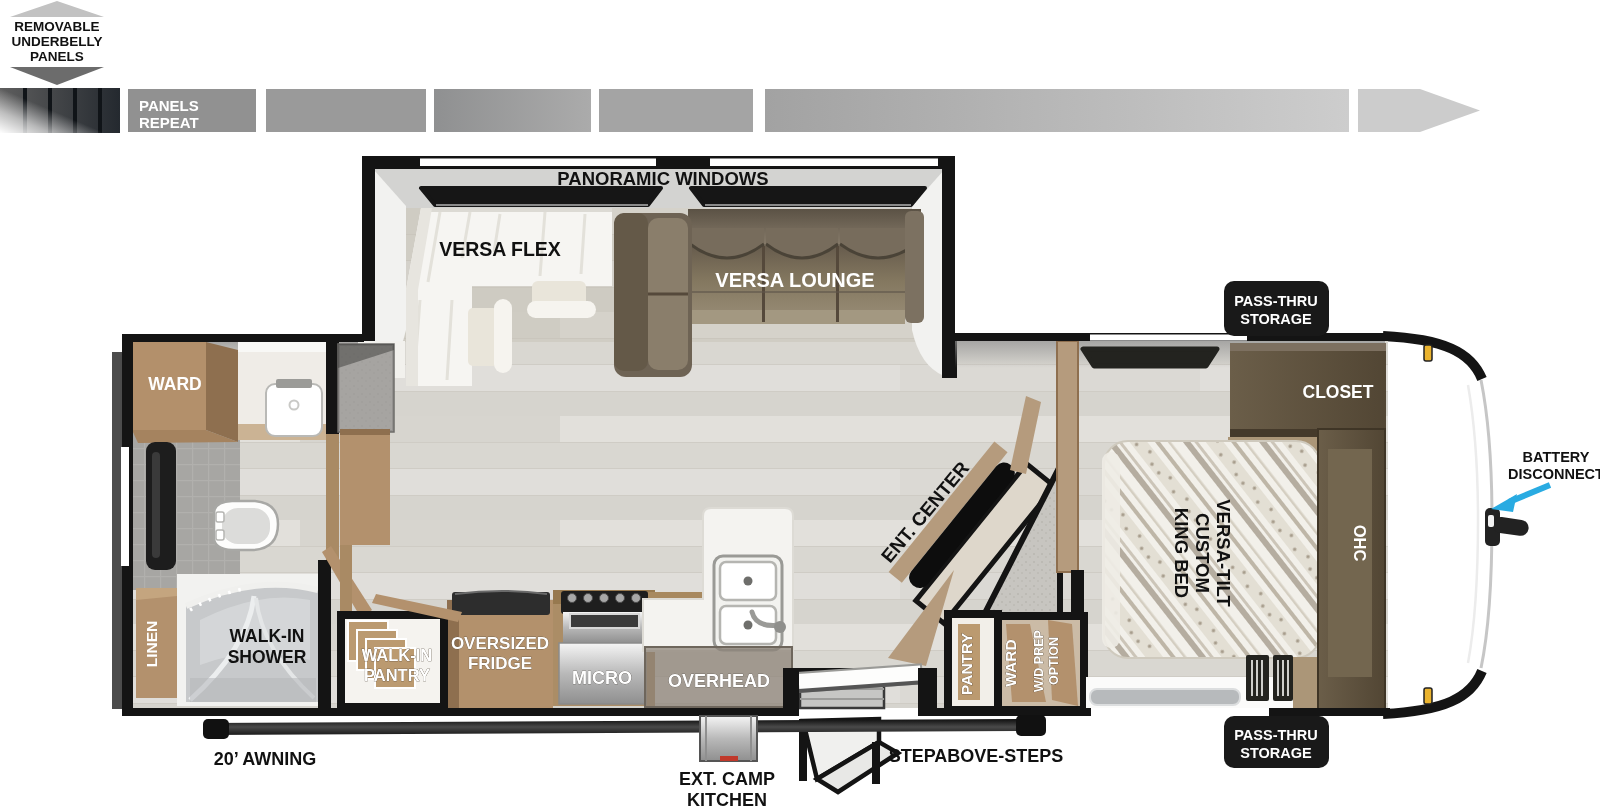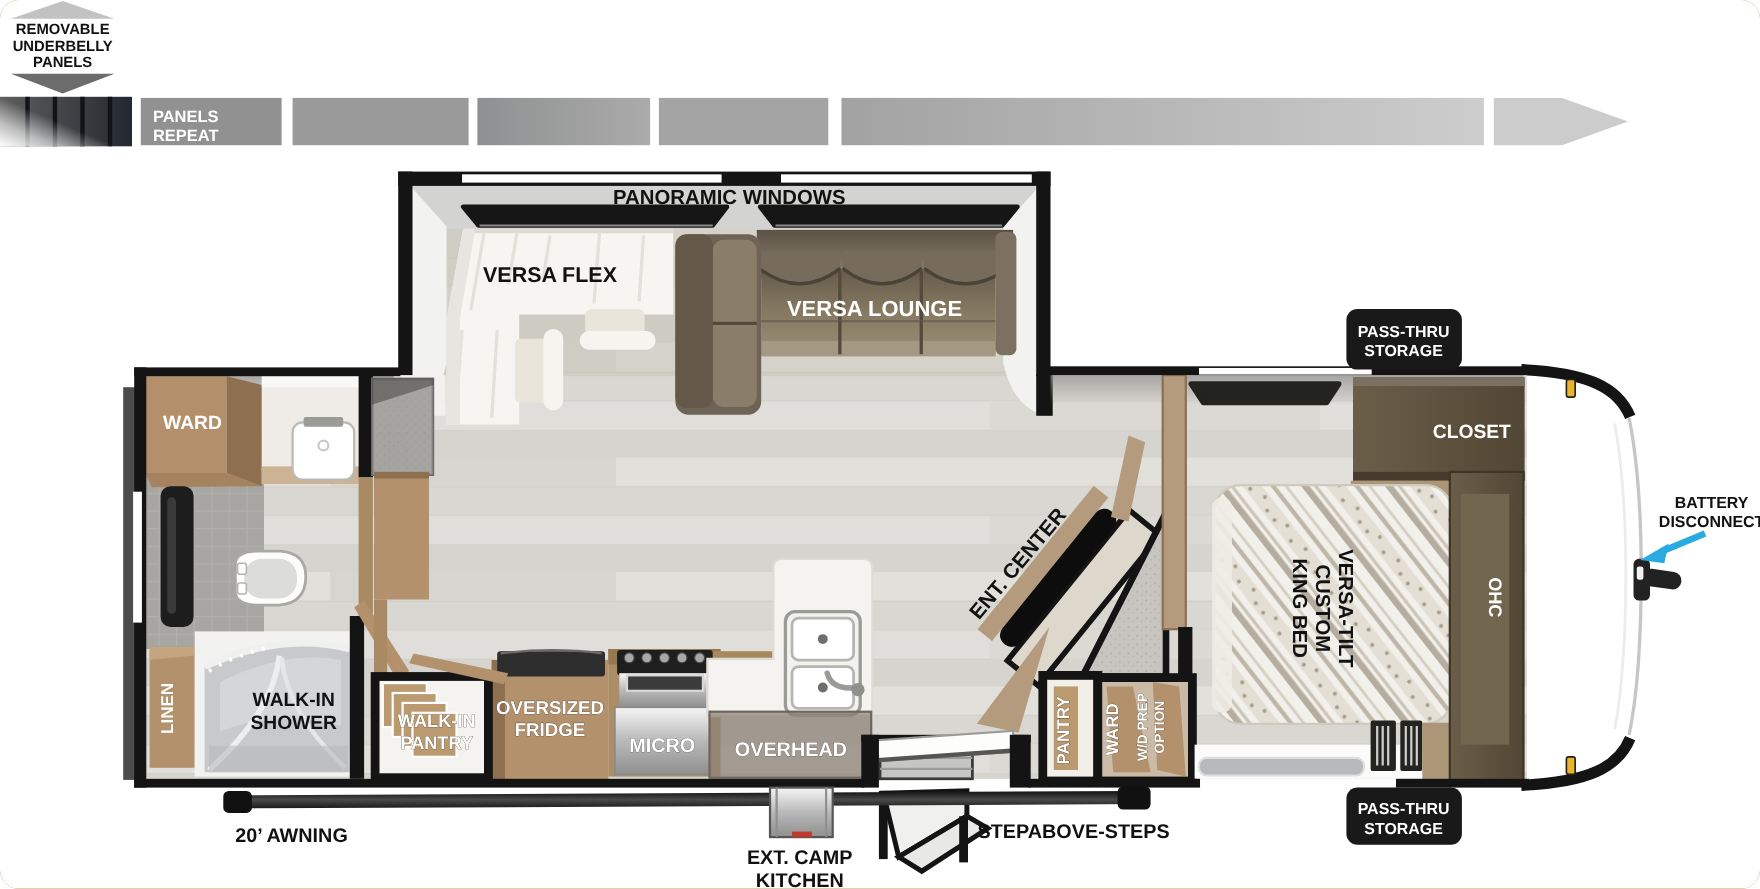--- a/index.html
+++ b/index.html
@@ -1,16 +1,16 @@
 <!DOCTYPE html>
 <html><head>
 <meta charset="utf-8">
 <style>
 html,body{margin:0;padding:0;background:#fff;}
-#stage{position:relative;width:1600px;height:808px;background:#a16207;font-family:"Liberation Sans", sans-serif;overflow:hidden;border-radius:17px;}
+#stage{position:relative;width:1600px;height:808px;background:#f0abfc;font-family:"Liberation Sans", sans-serif;overflow:hidden;}
 svg{display:block;}
 text{font-family:"Liberation Sans", sans-serif;font-weight:bold;}
 </style>
 </head>
 <body>
 <div id="stage">
 <svg width="1600" height="808" viewBox="0 0 1600 808">
 <defs>
 <linearGradient id="gPanelDark" x1="0" y1="0" x2="1" y2="0">
   <stop offset="0" stop-color="#5e5e5e"></stop>

